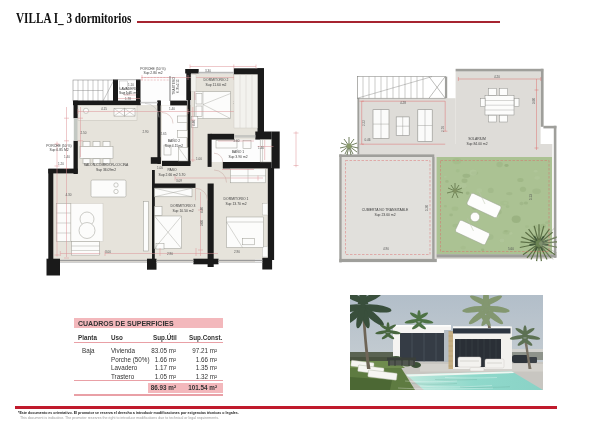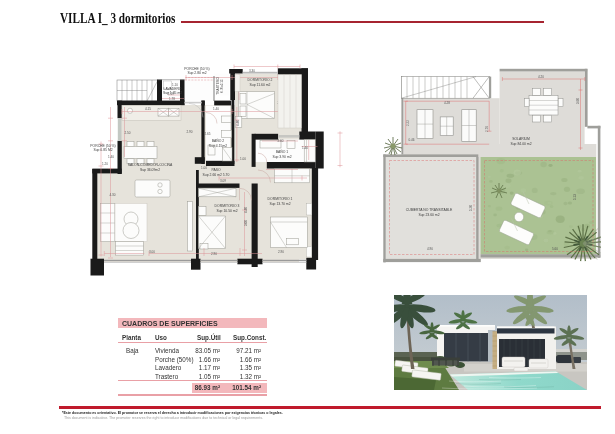--- a/index.html
+++ b/index.html
@@ -1,17 +1,17 @@
 <!DOCTYPE html>
 <html><head>
 <meta charset="utf-8">
 <style>
 html,body{margin:0;padding:0;background:#fff;}
 #page{position:relative;width:557px;height:434px;background:#fff;overflow:hidden;
- font-family:"Liberation Sans",sans-serif;margin-left:44px;}
+ font-family:"Liberation Sans",sans-serif;}
 .t{position:absolute;white-space:nowrap;}
 </style>
 </head>
 <body>
 <div id="page">
 
   <div class="t" style="left:16px;top:11px;font-family:'Liberation Serif',serif;font-weight:bold;font-size:14px;color:#111;transform:scaleX(0.8);transform-origin:0 0;">VILLA I_ 3 dormitorios</div>
   <div class="t" style="left:137px;top:20.5px;width:363px;height:2px;background:#a62430;"></div>
 
   <svg id="gfx" width="615" height="434" viewBox="0 0 615 434" style="position:absolute;left:0;top:0" xmlns="http://www.w3.org/2000/svg" font-family="Liberation Sans, sans-serif">

